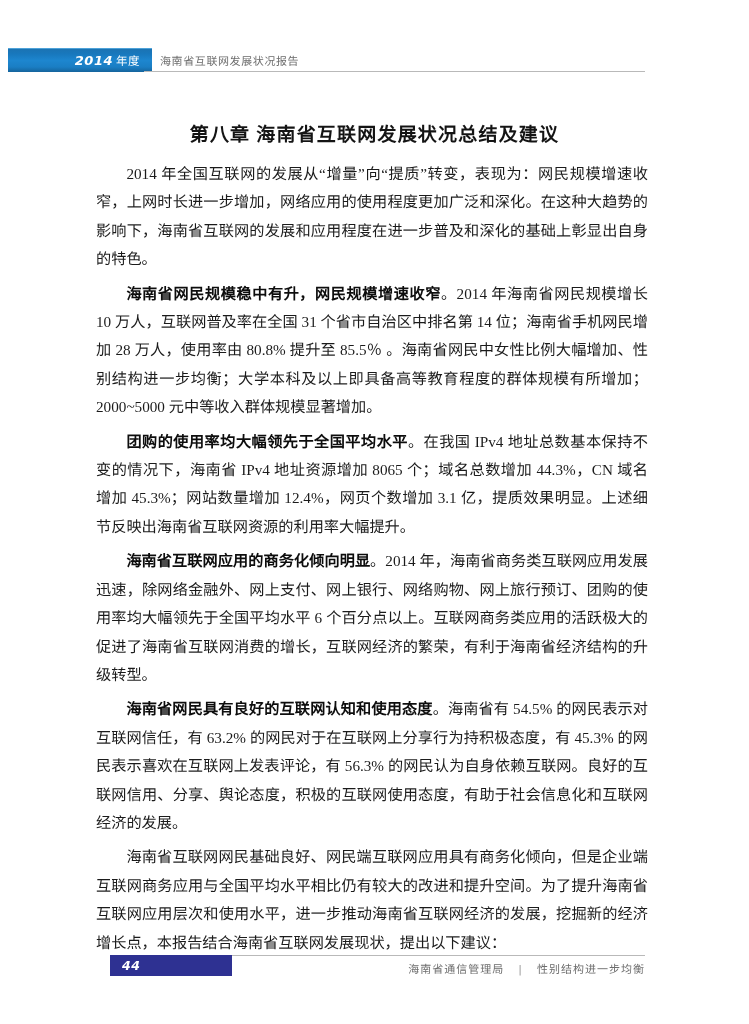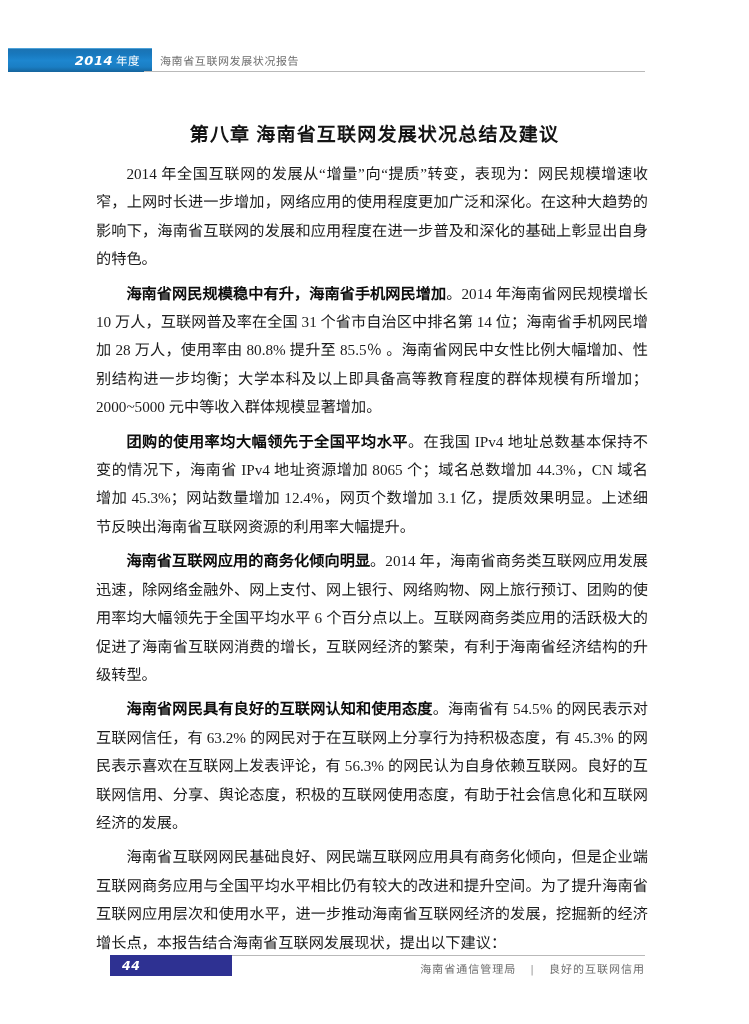--- a/index.html
+++ b/index.html
@@ -182,21 +182,21 @@
   </div>
 
   <h1 class="chapter-title">第八章  海南省互联网发展状况总结及建议</h1>
 
   <div class="body-block">
 
     <p class="para">2014 年全国互联网的发展从“增量”向“提质”转变，表现为：网民规模增速收窄，上网时长进一步增加，网络应用的使用程度更加广泛和深化。在这种大趋势的影响下，海南省互联网的发展和应用程度在进一步普及和深化的基础上彰显出自身的特色。</p>
 
 
     <p class="para">
-      <span class="lead">海南省网民规模稳中有升，海南省手机网民增加</span><span class="it">。2014 年海南省网民规模增长 10 万人，互联网普及率在全国 31 个省市自治区中排名第 14 位；海南省手机网民增加 28 万人，使用率由 80.8% 提升至 85.5％ 。海南省网民中女性比例大幅增加、性别结构进一步均衡；大学本科及以上即具备高等教育程度的群体规模有所增加；2000~5000 元中等收入群体规模显著增加。</span>
+      <span class="lead">海南省网民规模稳中有升，网民规模增速收窄</span><span class="it">。2014 年海南省网民规模增长 10 万人，互联网普及率在全国 31 个省市自治区中排名第 14 位；海南省手机网民增加 28 万人，使用率由 80.8% 提升至 85.5％ 。海南省网民中女性比例大幅增加、性别结构进一步均衡；大学本科及以上即具备高等教育程度的群体规模有所增加；2000~5000 元中等收入群体规模显著增加。</span>
     </p>
 
     <p class="para">
       <span class="lead">团购的使用率均大幅领先于全国平均水平</span><span>。在我国 IPv4 地址总数基本保持不变的情况下，海南省 IPv4 地址资源增加 8065 个；域名总数增加 44.3%，CN 域名增加 45.3%；网站数量增加 12.4%，网页个数增加 3.1 亿，提质效果明显。上述细节反映出海南省互联网资源的利用率大幅提升。</span>
     </p>
 
     <p class="para">
       <span class="lead">海南省互联网应用的商务化倾向明显</span><span>。2014 年，海南省商务类互联网应用发展迅速，除网络金融外、网上支付、网上银行、网络购物、网上旅行预订、团购的使用率均大幅领先于全国平均水平 6 个百分点以上。互联网商务类应用的活跃极大的促进了海南省互联网消费的增长，互联网经济的繁荣，有利于海南省经济结构的升级转型。</span>
     </p>
 
@@ -207,17 +207,17 @@
     <p class="para">海南省互联网网民基础良好、网民端互联网应用具有商务化倾向，但是企业端互联网商务应用与全国平均水平相比仍有较大的改进和提升空间。为了提升海南省互联网应用层次和使用水平，进一步推动海南省互联网经济的发展，挖掘新的经济增长点，本报告结合海南省互联网发展现状，提出以下建议：</p>
 
   </div>
 
   <div class="page-footer">
     <div class="footer-rule"></div>
     <div class="footer-pagebox">
       <span class="footer-pagenum">44</span>
     </div>
     <div class="footer-credits">
-      <span>海南省通信管理局</span><span class="footer-sep">|</span><span>良好的互联网信用</span>
+      <span>海南省通信管理局</span><span class="footer-sep">|</span><span>性别结构进一步均衡</span>
     </div>
   </div>
 
 </div>
 
 </body></html>

